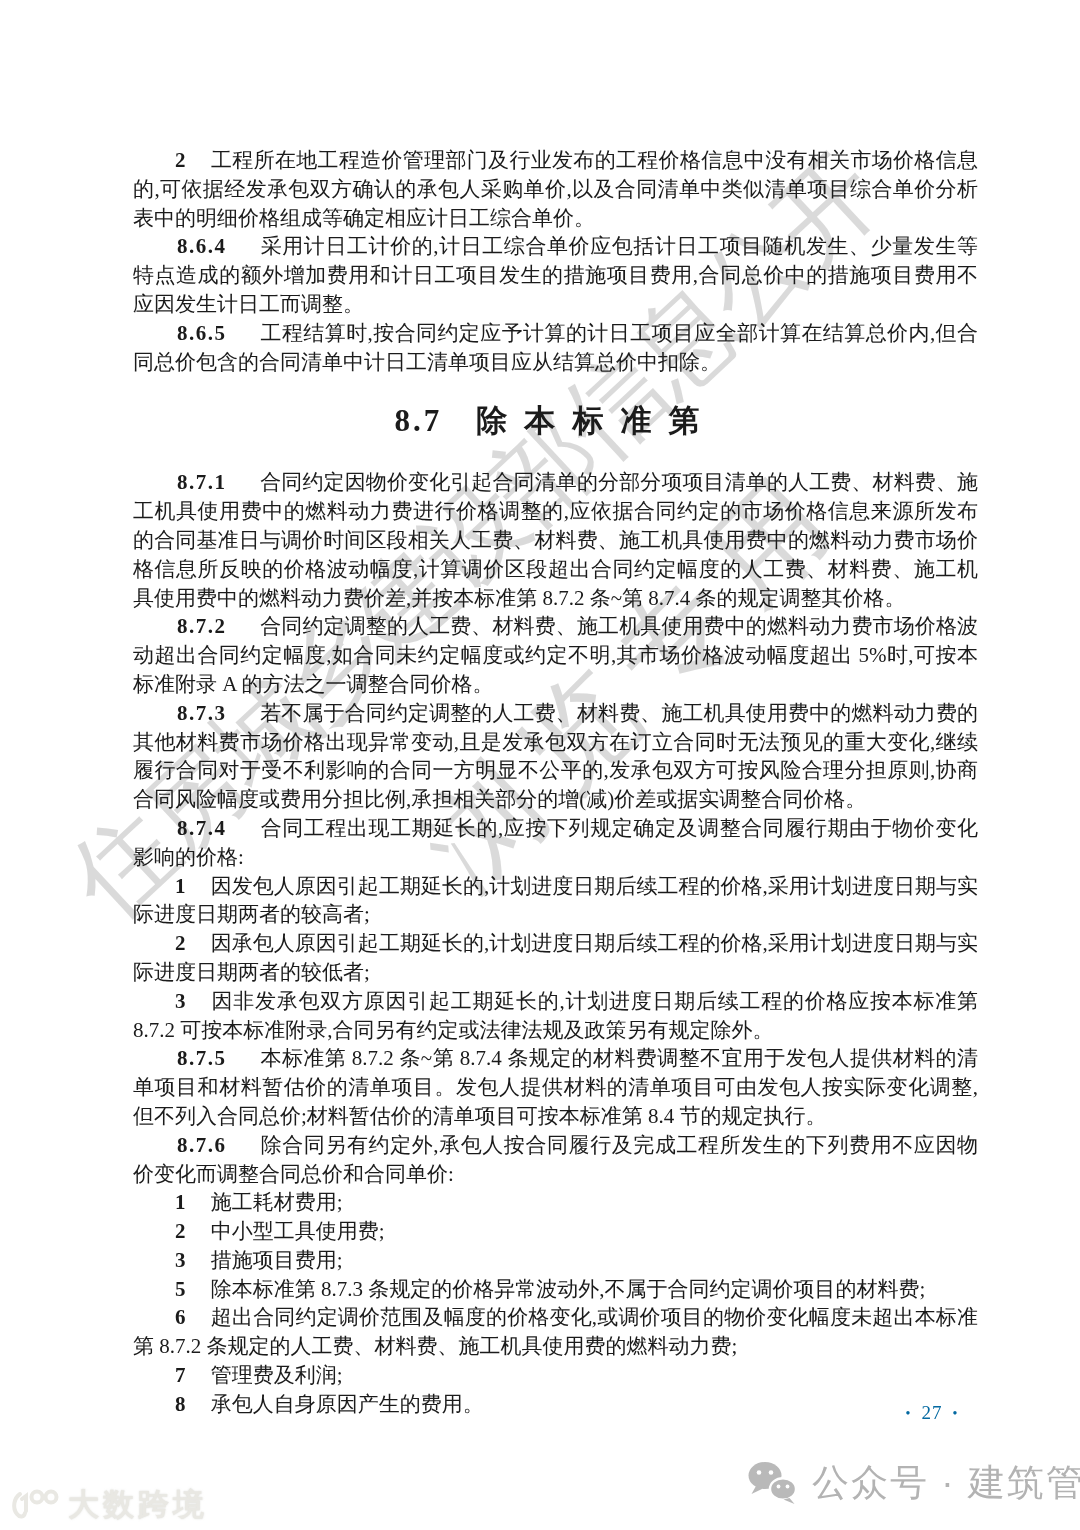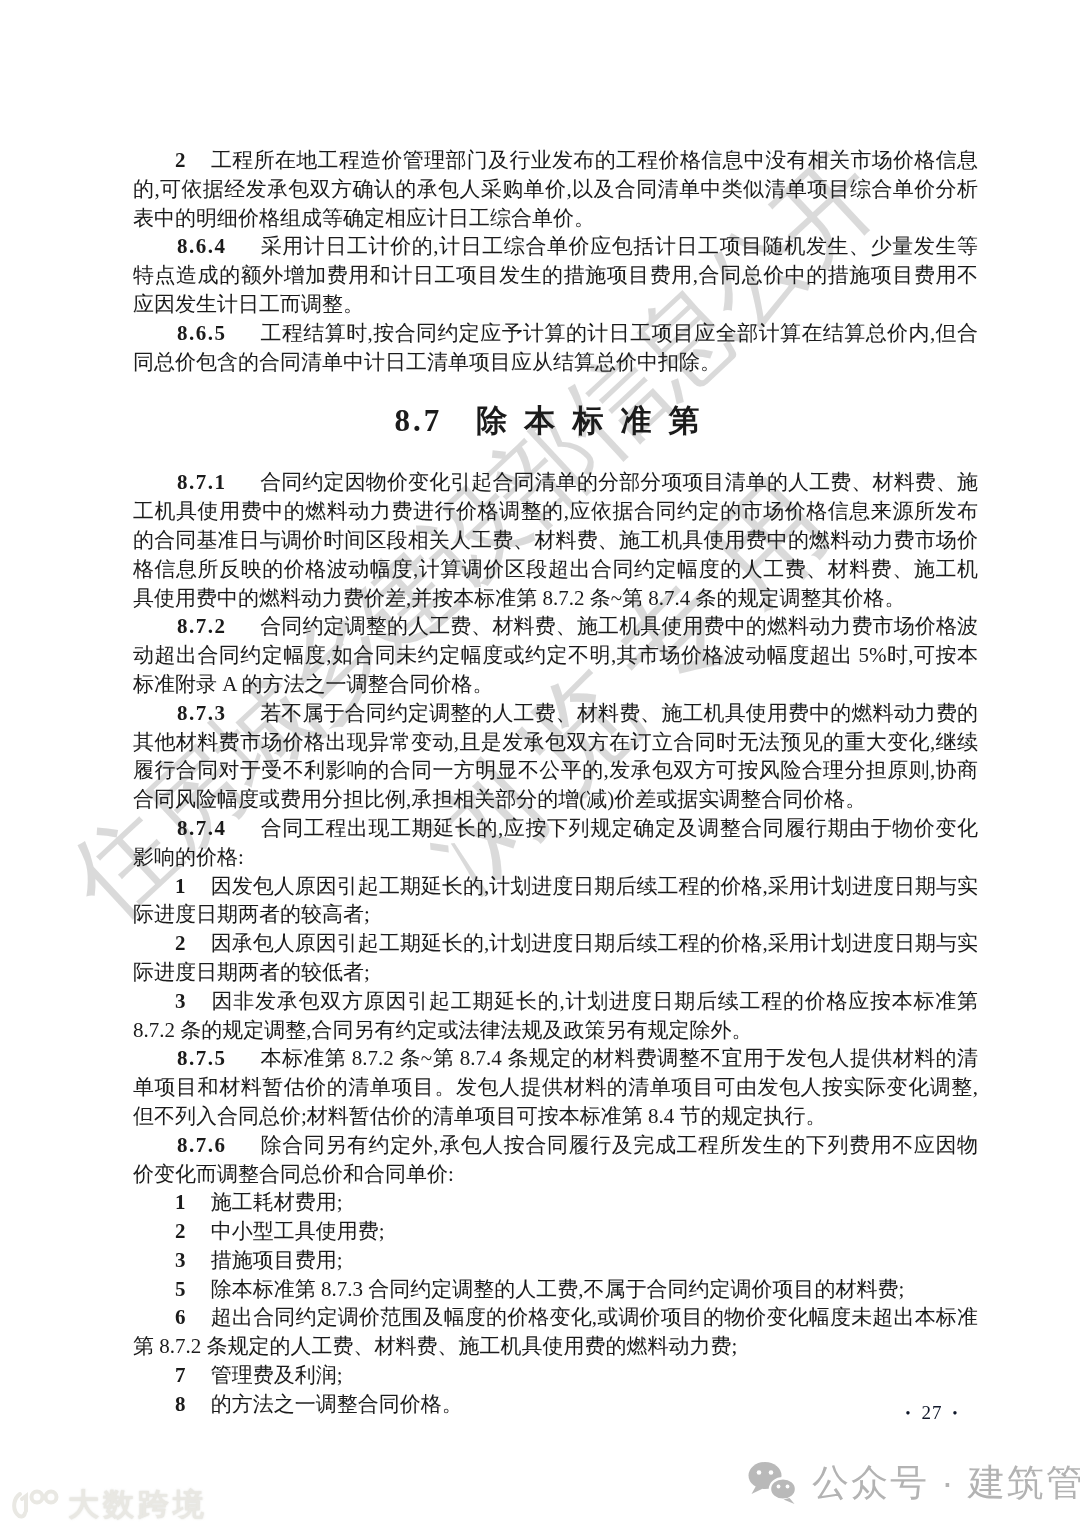--- a/index.html
+++ b/index.html
@@ -64,21 +64,21 @@
   .section-heading .h-title { letter-spacing:0.55em; }
 
   
   .page-number {
     position:absolute;
     left:872px; top:1402px;
     width:120px;
     text-align:center;
     font-size:19px;
     letter-spacing:1px;
-    color:#0f172a;
+    color:#0369a1;
     z-index:2;
   }
   .page-number .dot { font-size:14px; vertical-align:1px; }
   .page-number .pn { margin:0 10px; }
 
   
   .wechat-footer {
     position:absolute;
     left:747px; top:1458px;
     display:flex; align-items:center;
@@ -128,30 +128,30 @@
       <span class="h-num">8.7</span><span class="h-title">除本标准第</span>
     </div>
 
     <div>
         <p class="para sec"><span class="num">8.7.1</span><span>合同约定因物价变化引起合同清单的分部分项项目清单的人工费、材料费、施工机具使用费中的燃料动力费进行价格调整的,应依据合同约定的市场价格信息来源所发布的合同基准日与调价时间区段相关人工费、材料费、施工机具使用费中的燃料动力费市场价格信息所反映的价格波动幅度,计算调价区段超出合同约定幅度的人工费、材料费、施工机具使用费中的燃料动力费价差,并按本标准第 8.7.2 条~第 8.7.4 条的规定调整其价格。</span></p>
         <p class="para sec"><span class="num">8.7.2</span><span>合同约定调整的人工费、材料费、施工机具使用费中的燃料动力费市场价格波动超出合同约定幅度,如合同未约定幅度或约定不明,其市场价格波动幅度超出 5%时,可按本标准附录 A 的方法之一调整合同价格。</span></p>
         <p class="para sec"><span class="num">8.7.3</span><span>若不属于合同约定调整的人工费、材料费、施工机具使用费中的燃料动力费的其他材料费市场价格出现异常变动,且是发承包双方在订立合同时无法预见的重大变化,继续履行合同对于受不利影响的合同一方明显不公平的,发承包双方可按风险合理分担原则,协商合同风险幅度或费用分担比例,承担相关部分的增(减)价差或据实调整合同价格。</span></p>
         <p class="para sec"><span class="num">8.7.4</span><span>合同工程出现工期延长的,应按下列规定确定及调整合同履行期由于物价变化影响的价格:</span></p>
         <p class="para indent"><span class="num">1</span><span>因发包人原因引起工期延长的,计划进度日期后续工程的价格,采用计划进度日期与实际进度日期两者的较高者;</span></p>
         <p class="para indent"><span class="num">2</span><span>因承包人原因引起工期延长的,计划进度日期后续工程的价格,采用计划进度日期与实际进度日期两者的较低者;</span></p>
-        <p class="para indent"><span class="num">3</span><span>因非发承包双方原因引起工期延长的,计划进度日期后续工程的价格应按本标准第 8.7.2 条的规定调整,合同另有约定或法律法规及政策另有规定除外。</span></p>
+        <p class="para indent"><span class="num">3</span><span>因非发承包双方原因引起工期延长的,计划进度日期后续工程的价格应按本标准第 8.7.2 可按本标准附录,合同另有约定或法律法规及政策另有规定除外。</span></p>
         <p class="para sec"><span class="num">8.7.5</span><span>本标准第 8.7.2 条~第 8.7.4 条规定的材料费调整不宜用于发包人提供材料的清单项目和材料暂估价的清单项目。发包人提供材料的清单项目可由发包人按实际变化调整,但不列入合同总价;材料暂估价的清单项目可按本标准第 8.4 节的规定执行。</span></p>
         <p class="para sec"><span class="num">8.7.6</span><span>除合同另有约定外,承包人按合同履行及完成工程所发生的下列费用不应因物价变化而调整合同总价和合同单价:</span></p>
         <p class="para indent"><span class="num">1</span><span>施工耗材费用;</span></p>
         <p class="para indent"><span class="num">2</span><span>中小型工具使用费;</span></p>
         <p class="para indent"><span class="num">3</span><span>措施项目费用;</span></p>
-        <p class="para indent"><span class="num">5</span><span>除本标准第 8.7.3 合同约定调整的人工费,不属于合同约定调价项目的材料费;</span></p>
+        <p class="para indent"><span class="num">5</span><span>除本标准第 8.7.3 条规定的价格异常波动外,不属于合同约定调价项目的材料费;</span></p>
         <p class="para indent"><span class="num">6</span><span>超出合同约定调价范围及幅度的价格变化,或调价项目的物价变化幅度未超出本标准第 8.7.2 条规定的人工费、材料费、施工机具使用费的燃料动力费;</span></p>
         <p class="para indent"><span class="num">7</span><span>管理费及利润;</span></p>
-        <p class="para indent"><span class="num">8</span><span>的方法之一调整合同价格。</span></p>
+        <p class="para indent"><span class="num">8</span><span>承包人自身原因产生的费用。</span></p>
       </div>
   </div>
 
   <div class="page-number">
     <span class="dot">•</span><span class="pn">27</span><span class="dot">•</span>
   </div>
 
   <div class="wechat-footer">
     <span>
       <svg width="52" height="46" viewBox="0 0 52 46">

